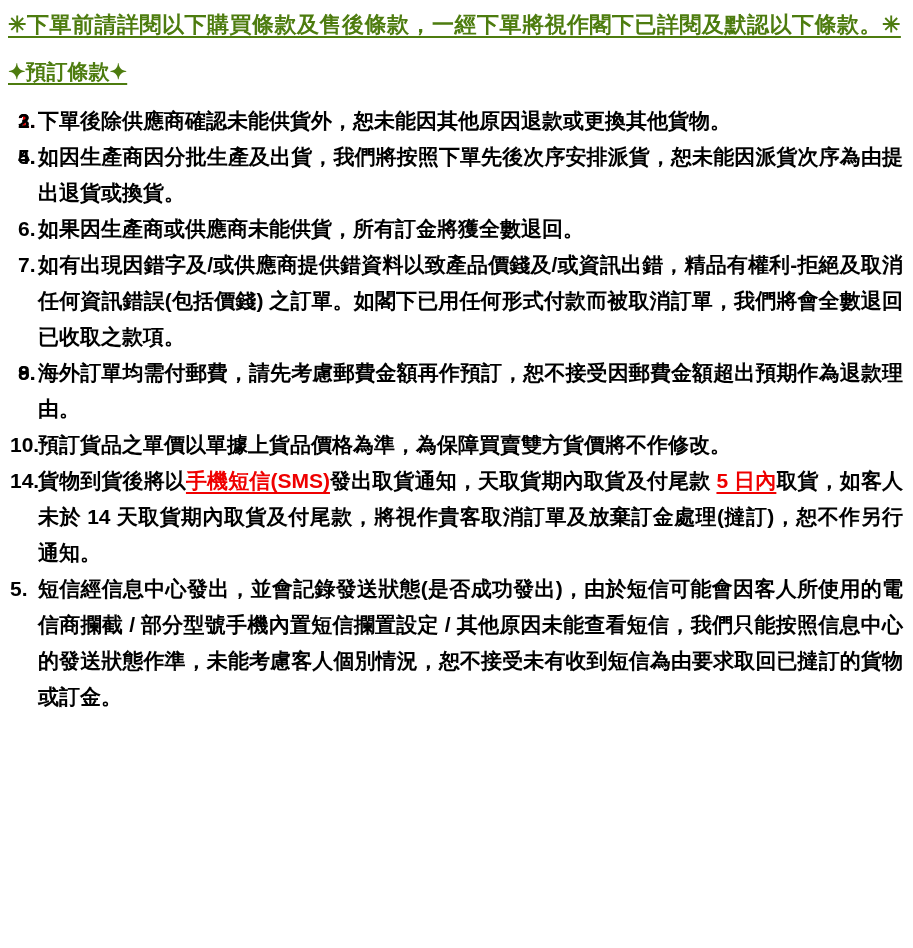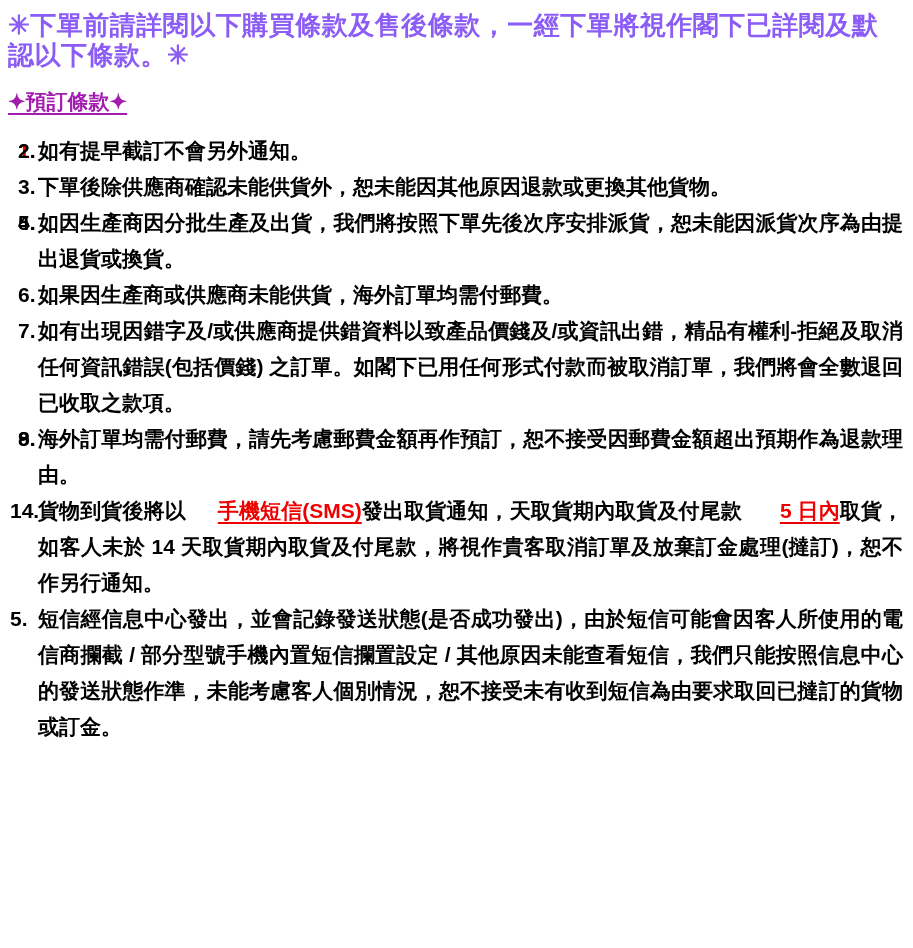--- a/index.html
+++ b/index.html
@@ -11,32 +11,33 @@
     width: 913px;
     height: 948px;
     box-sizing: border-box;
     padding: 10px 10px 0 8px;
     font-family: "Liberation Sans", sans-serif;
     font-weight: bold;
     color: #000000;
     overflow: hidden;
   }
   .notice {
-    font-size: 26px;
+    font-size: 22px;
     line-height: 30px;
-    color: #8b5cf6;
+    color: #4d7c0f;
+    text-decoration: underline;
     text-underline-offset: 4px;
     letter-spacing: 0.5px;
   }
   .section-title {
     display: inline-block;
     margin-top: 17px;
     font-size: 21px;
     line-height: 30px;
-    color: #a21caf;
+    color: #4d7c0f;
     text-decoration: underline;
     text-underline-offset: 4px;
   }
   ol.terms {
     list-style: none;
     margin: 16px 0 0 0;
     padding: 0;
     font-size: 21px;
     line-height: 36px;
     text-align: justify;
@@ -54,76 +55,78 @@
   ol.terms li.dd .num {
     left: 2px;
   }
   li.red-item {
     color: #ef0000;
   }
   .u-red {
     color: #ef0000;
     text-decoration: underline;
     text-underline-offset: 4px;
-    margin-left: 32px;
   }
 </style>
 </head>
 <body>
 
 <div class="notice">✳下單前請詳閱以下購買條款及售後條款，一經下單將視作閣下已詳閱及默認以下條款。✳</div>
 
 <div>
   <span class="section-title">✦預訂條款✦</span>
 </div>
 
 <ol class="terms">
 
   <li class="red-item">
     <span class="num">1.</span>
   </li>
 
   <li>
     <span class="num">2.</span>
-    <span>如有提早截訂不會另外通知。</span>
   </li>
 
   <li>
     <span class="num">3.</span>
     <span>下單後除供應商確認未能供貨外，恕未能因其他原因退款或更換其他貨物。</span>
   </li>
 
   <li>
     <span class="num">4.</span>
   </li>
 
   <li>
     <span class="num">5.</span>
     <span>如因生產商因分批生產及出貨，我們將按照下單先後次序安排派貨，恕未能因派貨次序為由提出退貨或換貨。</span>
   </li>
 
   <li>
     <span class="num">6.</span>
-    <span>如果因生產商或供應商未能供貨，海外訂單均需付郵費。</span>
+    <span>如果因生產商或供應商未能供貨，所有訂金將獲全數退回。</span>
   </li>
 
   <li>
     <span class="num">7.</span>
     <span>如有出現因錯字及/或供應商提供錯資料以致產品價錢及/或資訊出錯，精品有權利-拒絕及取消任何資訊錯誤(包括價錢) 之訂單。如閣下已用任何形式付款而被取消訂單，我們將會全數退回已收取之款項。</span>
   </li>
 
   <li>
     <span class="num">8.</span>
   </li>
 
   <li>
     <span class="num">9.</span>
     <span>海外訂單均需付郵費，請先考慮郵費金額再作預訂，恕不接受因郵費金額超出預期作為退款理由。</span>
   </li>
 
+  <li class="dd">
+    <span class="num">10.</span>
+    <span>預訂貨品之單價以單據上貨品價格為準，為保障買賣雙方貨價將不作修改。</span>
+  </li>
 
   <li class="dd">
     <span class="num">14.</span>
     <span>貨物到貨後將以</span><span class="u-red">手機短信(SMS)</span><span>發出取貨通知，天取貨期內取貨及付尾款 </span><span class="u-red">5 日內</span><span>取貨，如客人未於 14 天取貨期內取貨及付尾款，將視作貴客取消訂單及放棄訂金處理(撻訂)，恕不作另行通知。</span>
   </li>
 
   <li class="dd">
     <span class="num">5.</span>
     <span>短信經信息中心發出，並會記錄發送狀態(是否成功發出)，由於短信可能會因客人所使用的電信商攔截 / 部分型號手機內置短信攔置設定 / 其他原因未能查看短信，我們只能按照信息中心的發送狀態作準，未能考慮客人個別情況，恕不接受未有收到短信為由要求取回已撻訂的貨物或訂金。</span>
   </li>

